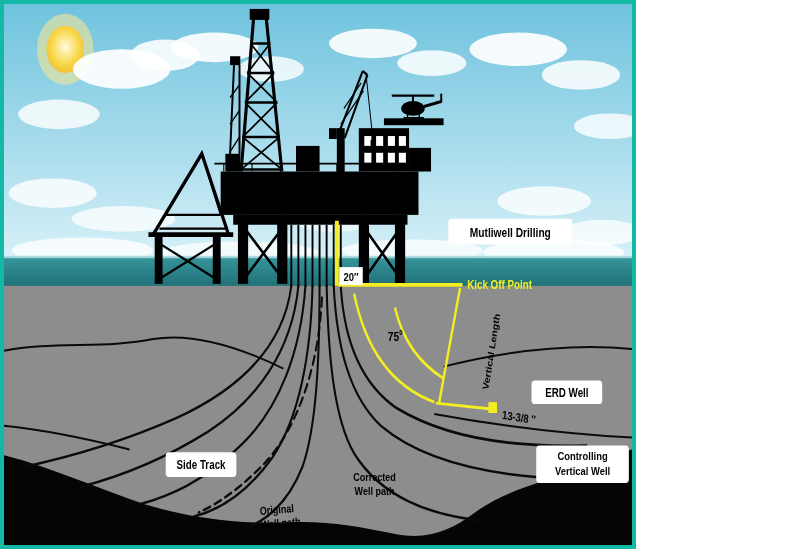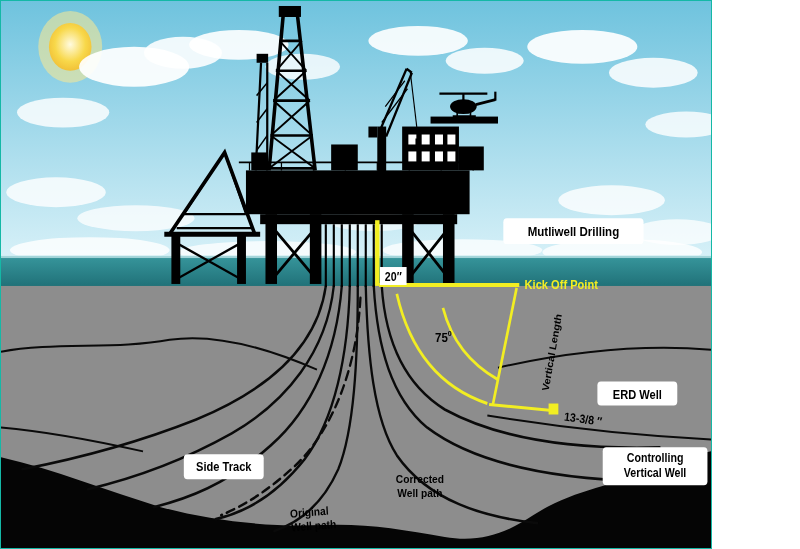--- a/index.html
+++ b/index.html
@@ -1,19 +1,19 @@
 <!DOCTYPE html>
 <html><head>
 <meta charset="utf-8">
 <style>
   html,body{margin:0;padding:0;background:#ffffff;}
   .canvas{
     position:relative;
-    width:712px;height:549px;
-    border:1px solid #14b8a6;
+    width:636px;height:549px;
+    border:4px solid #14b8a6;
     box-sizing:border-box;
     overflow:hidden;
     font-family:"Liberation Sans", sans-serif;
   }
   .canvas svg{display:block;width:100%;height:100%;}
   text{font-family:"Liberation Sans", sans-serif;}
 </style>
 </head>
 <body>
 

